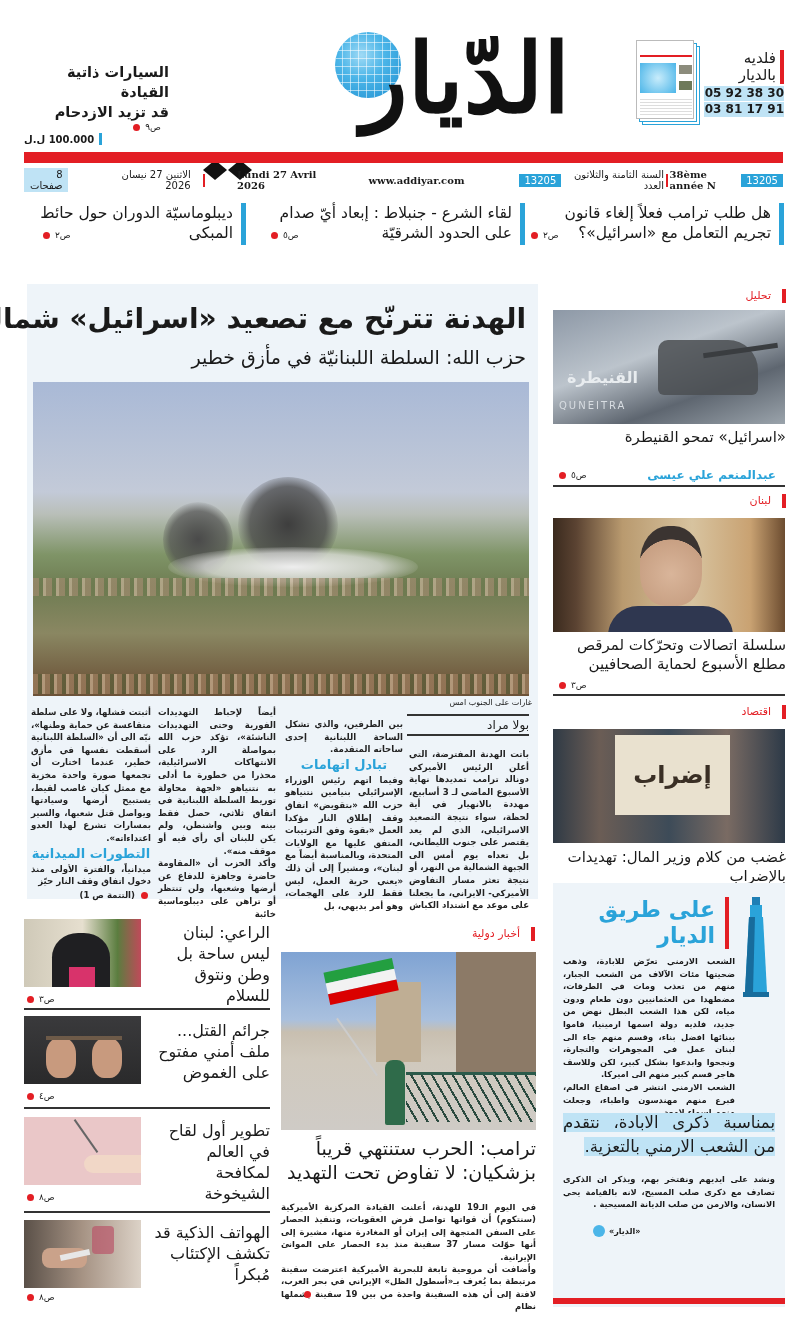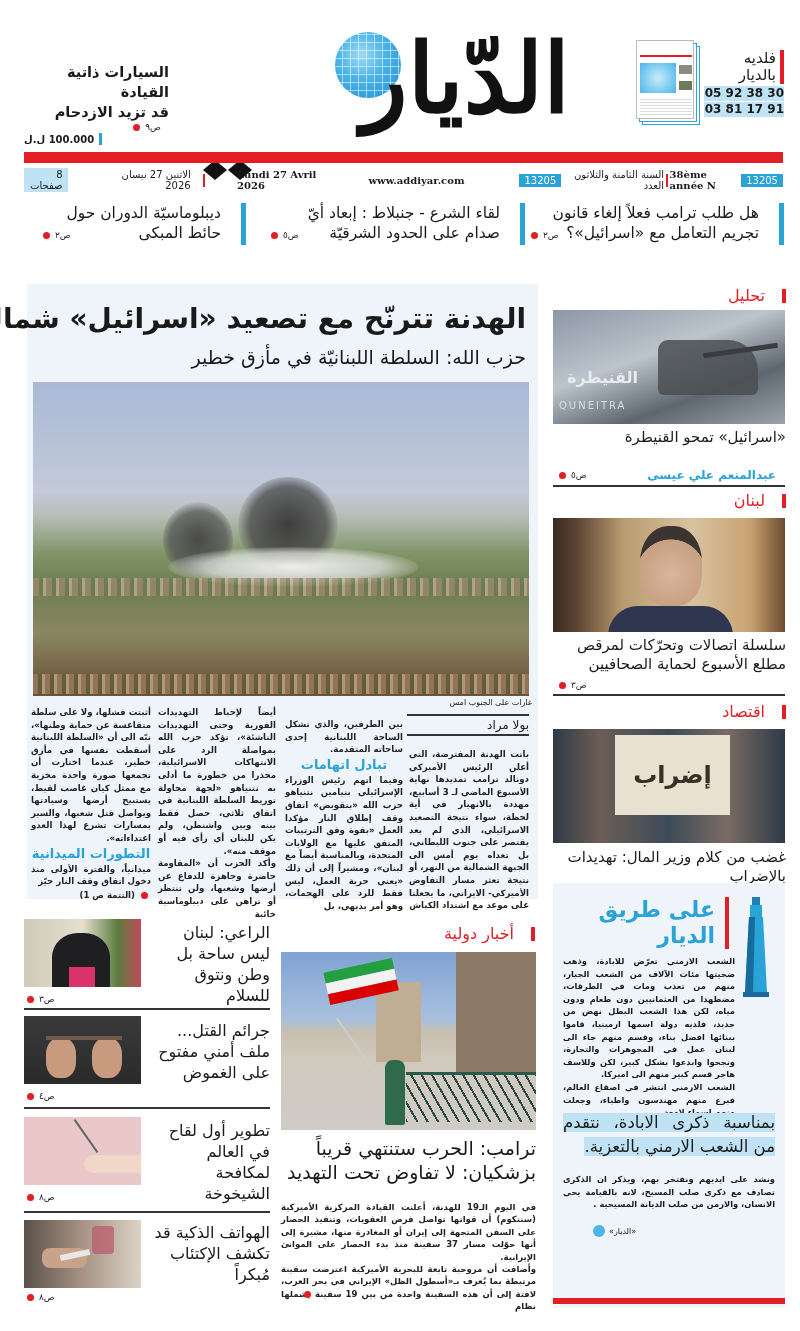--- a/index.html
+++ b/index.html
@@ -18,30 +18,30 @@
     background:repeating-linear-gradient(90deg,transparent 0 7px,rgba(255,255,255,.55) 7px 8px),
                repeating-linear-gradient(0deg,transparent 0 7px,rgba(255,255,255,.55) 7px 8px)}
   .diamonds{position:absolute;left:10px;top:125px;width:70px;height:30px}
   .redbar{left:24px;top:152px;width:759px;height:11px;background:#e31e24}
   .infoline{left:24px;top:171px;width:759px;height:18px;font-size:10px;display:flex;align-items:center}
   .badge{background:#bfe3f5;padding:1px 5px;font-size:10px}
   .badgeblue{background:#2aa3d9;color:#fff;padding:1px 5px;font-size:10px}
   .vbar{display:inline-block;width:3px;height:13px;background:#e31e24;margin:0 6px}
   .serif{font-family:"DejaVu Serif",serif;font-weight:bold}
   
-  .teaser{top:203px;height:42px;border-right:5px solid #2aa3d9;padding-right:20px;direction:rtl;text-align:right;font-size:15.5px;line-height:20px}
+  .teaser{top:203px;height:42px;border-right:5px solid #2aa3d9;padding-right:8px;direction:rtl;text-align:right;font-size:15.5px;line-height:20px}
   
   #main{left:27px;top:284px;width:511px;height:615px;background:#eef4f9}
   .mainhead{position:absolute;right:12px;top:18px;font-size:28px;font-weight:bold;direction:rtl;white-space:nowrap;letter-spacing:-.5px}
   .mainsub{position:absolute;right:12px;top:62px;font-size:19px;direction:rtl;white-space:nowrap}
   .photo{position:absolute;overflow:hidden}
   .col{position:absolute;direction:rtl;text-align:justify;font-size:8.6px;line-height:12.6px;font-weight:bold;color:#222}
   .subhd{display:block;text-align:center;color:#2aa3d9;font-size:13px;line-height:18px;font-weight:bold}
   
-  .sect{position:absolute;direction:rtl;font-size:16px;color:#e31e24;border-right:4px solid #e31e24;padding-right:17px;line-height:14px}
+  .sect{position:absolute;direction:rtl;font-size:11px;color:#e31e24;border-right:4px solid #e31e24;padding-right:11px;line-height:14px}
   .rhead{position:absolute;direction:rtl;text-align:right;font-size:15px;line-height:19px}
   .author{position:absolute;direction:rtl;font-size:12px;color:#2aa3d9;font-weight:bold}
   .hr{position:absolute;height:2px;background:#333}
   
   .shead{position:absolute;direction:rtl;text-align:right;font-size:16px;line-height:21px}
   
   #box{left:553px;top:883px;width:232px;height:424px;background:#eef4f9}
   .boxtitle{position:absolute;right:56px;top:14px;direction:rtl;color:#2aa3d9;font-size:22px;font-weight:bold;line-height:26px;letter-spacing:3px;border-right:4px solid #e31e24;padding-right:10px}
   .boxtext{position:absolute;direction:rtl;text-align:justify;font-size:8.3px;line-height:12.6px;font-weight:bold}
   .hl{background:#bfe3f5;font-size:16.5px;line-height:24px;font-weight:normal;color:#1a1a1a}
@@ -220,21 +220,21 @@
     <div>الديار</div>
   </div>
   <div class="boxtext" style="left:10px;top:72px;width:172px;white-space:pre-line">الشعب الارمني تعرّض للابادة، وذهب ضحيتها مئات الآلاف من الشعب الجبار، منهم من تعذب ومات في الطرقات، مضطهدا من العثمانيين دون طعام ودون مياه، لكن هذا الشعب البطل نهض من جديد، فلديه دولة اسمها ارمينيا، قاموا ببنائها افضل بناء، وقسم منهم جاء الى لبنان عمل في المجوهرات والتجارة، ونجحوا وابدعوا بشكل كبير، لكن وللاسف هاجر قسم كبير منهم الى اميركا.
 الشعب الارمني انتشر في اصقاع العالم، فبرع منهم مهندسون واطباء، وجعلت منهم اسماء لامعة.</div>
   <div class="boxtext" style="left:10px;top:228px;width:212px">
     <span class="hl">بمناسبة ذكرى الابادة، نتقدم من الشعب الارمني بالتعزية.</span>
   </div>
   <div class="boxtext" style="left:10px;top:290px;width:212px">ونشد على ايديهم ونفتخر بهم، ويذكر ان الذكرى تصادف مع ذكرى صلب المسيح، لانه بالقيامة يحي الانسان، والارمن من صلب الديانة المسيحية .</div>
   <div style="position:absolute;left:40px;top:342px;display:flex;align-items:center;gap:4px">
     <span style="display:inline-block;width:12px;height:12px;border-radius:50%;background:#4bb5e8"></span>
-    <span style="font-size:8px;font-weight:normal;direction:rtl">«الديار»</span>
+    <span style="font-size:8px;font-weight:bold;direction:rtl">«الديار»</span>
   </div>
 </div>
 <div class="abs" style="left:553px;top:1298px;width:232px;height:6px;background:#e31e24"></div>
 
 <div class="photo" style="left:24px;top:919px;width:117px;height:68px;background:linear-gradient(90deg,#cfc9b8 0%,#e6dfcf 50%,#5b7d3f 80%,#c04a5a 100%)">
   <div style="position:absolute;left:28px;top:14px;width:58px;height:54px;border-radius:45% 45% 0 0;background:#1f1f22"></div>
   <div style="position:absolute;left:45px;top:48px;width:26px;height:20px;background:#d8336b"></div>
 </div>
 <div class="shead" style="left:148px;top:922px;width:122px">الراعي: لبنان ليس ساحة بل وطن ونتوق للسلام</div>
 <div class="pgref abs" style="left:24px;top:994px">

